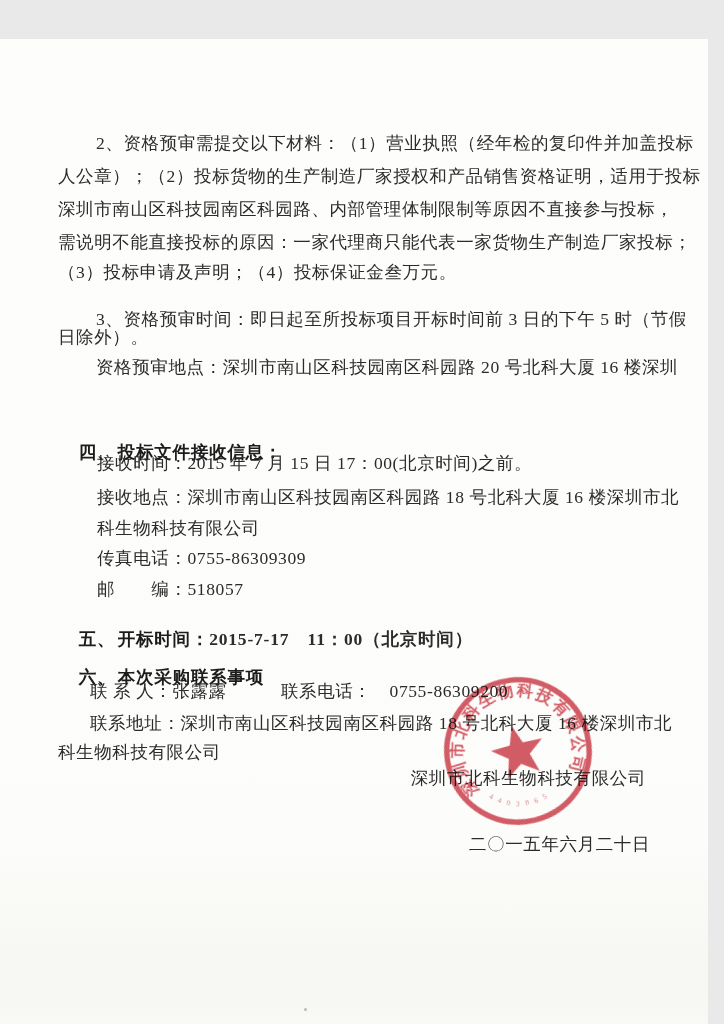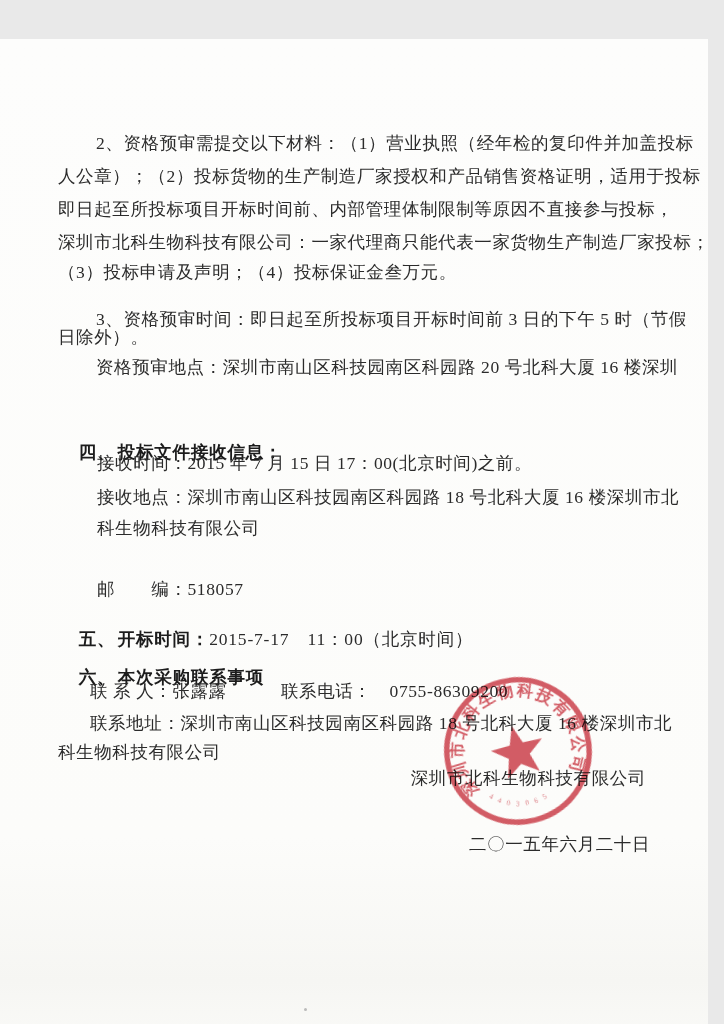--- a/index.html
+++ b/index.html
@@ -23,21 +23,21 @@
     line-height:22px;
     color:#2b2b2b;
     letter-spacing:0.6px;
     white-space:pre;
   }
   .indent{ text-indent:38px; }
   .body-indent{ left:97px; width:580px; }
   .contact-indent{ left:90px; width:575px; }
   .heading{ font-weight:bold; color:#1c1c1c; letter-spacing:0.8px; }
   .heading .sec-num{ display:inline-block; width:39px; }
-  .sec-value{ font-weight:normal; color:#2b2b2b; }
+  .sec-value{ font-weight:bold; color:#2b2b2b; }
   .sig{ text-align:right; left:auto; right:62px; width:400px; }
   .sig-date{ right:58px; }
 
   .stamp{
     position:absolute;
     left:439px; top:633px;
     width:158px; height:158px;
     transform:rotate(-14deg);
     opacity:0.87;
     mix-blend-mode:multiply;
@@ -53,35 +53,36 @@
     opacity:0.65;
   }
 </style>
 </head>
 <body>
 
 <div class="page">
 
   <div class="line indent" style="top:93px">2、资格预审需提交以下材料：（1）营业执照（经年检的复印件并加盖投标</div>
   <div class="line" style="top:126px">人公章）；（2）投标货物的生产制造厂家授权和产品销售资格证明，适用于投标</div>
-  <div class="line" style="top:159px">即日起至所投标项目开标时间前、内部管理体制限制等原因不直接参与投标，</div>
-  <div class="line" style="top:192px">深圳市北科生物科技有限公司：一家代理商只能代表一家货物生产制造厂家投标；</div>
+  <div class="line" style="top:159px">深圳市南山区科技园南区科园路、内部管理体制限制等原因不直接参与投标，</div>
+  <div class="line" style="top:192px">需说明不能直接投标的原因：一家代理商只能代表一家货物生产制造厂家投标；</div>
   <div class="line" style="top:222px">（3）投标申请及声明；（4）投标保证金叁万元。</div>
 
   <div class="line indent" style="top:269px">3、资格预审时间：即日起至所投标项目开标时间前 3 日的下午 5 时（节假</div>
   <div class="line" style="top:287px">日除外）。</div>
 
   <div class="line indent" style="top:317px">资格预审地点：深圳市南山区科技园南区科园路 20 号北科大厦 16 楼深圳</div>
 
   <div class="line heading" style="top:380px">
     <span class="sec-num">四、</span><span>投标文件接收信息：</span>
   </div>
   <div class="line body-indent" style="top:413px">接收时间：2015 年 7 月 15 日 17：00(北京时间)之前。</div>
   <div class="line body-indent" style="top:447px">接收地点：深圳市南山区科技园南区科园路 18 号北科大厦 16 楼深圳市北</div>
   <div class="line body-indent" style="top:478px">科生物科技有限公司</div>
+  <div class="line body-indent" style="top:508px">传真电话：0755-86309309</div>
   <div class="line body-indent" style="top:539px">邮　　编：518057</div>
 
   <div class="line heading" style="top:567px">
     <span class="sec-num">五、</span><span>开标时间：</span><span class="sec-value">2015-7-17　11：00（北京时间）</span>
   </div>
 
   <div class="line heading" style="top:605px">
     <span class="sec-num">六、</span><span>本次采购联系事项</span>
   </div>
   <div class="line contact-indent" style="top:641px">联 系 人：张露露　　　联系电话：　0755-86309200</div>

